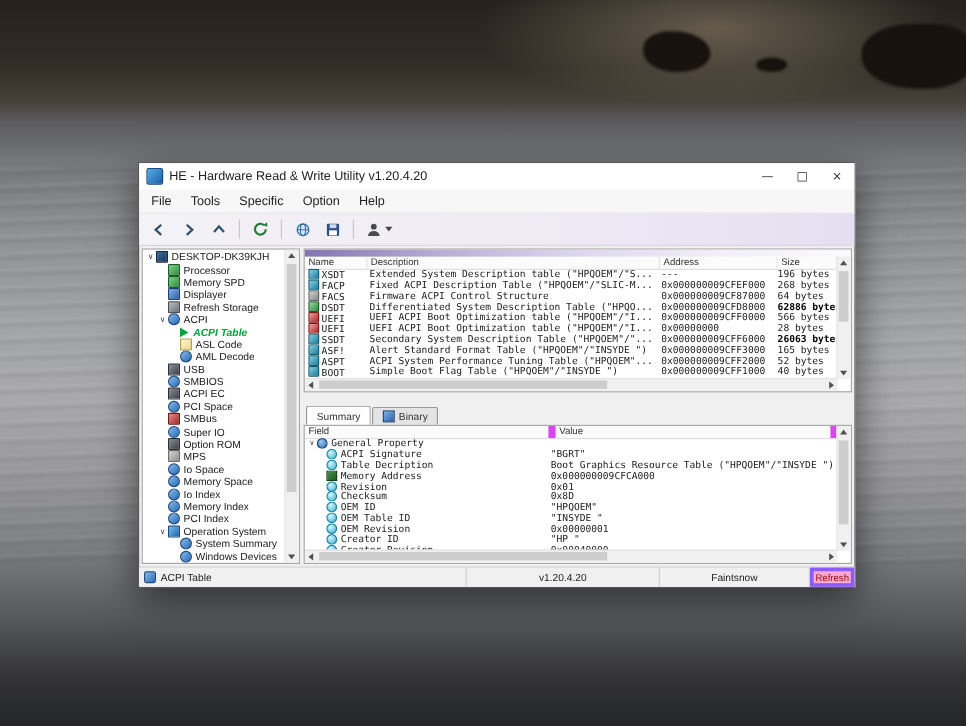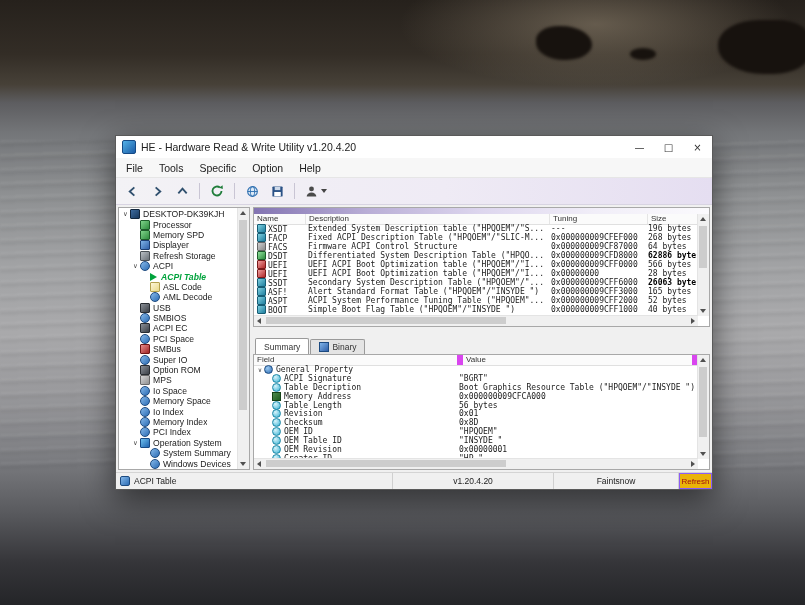--- a/index.html
+++ b/index.html
@@ -131,21 +131,21 @@
   
   .statusbar{height:16px;background:#f0f0f0;border-top:1px solid #d4d4d4;display:flex;align-items:stretch;
     flex:none;font-size:8.5px;color:#222}
   .sb-sec{display:flex;align-items:center;border-right:1px solid #d0d0d0;padding:0 4px}
   .sb1{flex:1}
   .sb2{width:152px;justify-content:center}
   .sb3{width:116px;justify-content:center}
   .sb-icon{width:8px;height:8px;border-radius:2px;margin-right:4px;
     background:linear-gradient(135deg,#86b9ea,#2c6cb4);border:1px solid #1c4a80}
   .sb-refresh{width:31px;display:flex;align-items:center;justify-content:center;font-size:8px;
-    background:#eab308;color:#a01010;border:1px solid #8b5cf6}
+    background:#f9a8d4;color:#a01010;border:3px solid #8b5cf6}
 </style>
 </head>
 <body>
 
 <div class="desktop">
   <div class="streaks"></div>
   <div class="rock rock1"></div>
   <div class="rock rock2"></div>
   <div class="rock rock3"></div>
 
@@ -391,21 +391,21 @@
         </div>
       </div>
 
       <div class="right">
 
         <div class="panel toptable">
           <div class="purple"></div>
           <div class="tt-head">
             <span class="cell c-name">Name</span>
             <span class="cell c-desc">Description</span>
-            <span class="cell c-addr">Tuning</span>
+            <span class="cell c-addr">Address</span>
             <span class="cell c-size">Size</span>
           </div>
           <div class="tt-rows mono">
 
               <div class="trow2">
                 <span class="cell c-name"><span class="ricon r-teal"></span><span>XSDT</span></span>
                 <span class="cell c-desc">Extended System Description table ("HPQOEM"/"S...</span>
                 <span class="cell c-addr">---</span>
                 <span class="cell c-size">196 bytes</span>
               </div>
@@ -531,28 +531,20 @@
 
               <div class="drow child">
                 <span class="dfield">
                   <span class="dexp"></span>
                   <span class="dicon d-green"></span>
                   <span>Memory Address</span>
                 </span>
                 <span class="dvalue">0x000000009CFCA000</span>
               </div>
 
-              <div class="drow child">
-                <span class="dfield">
-                  <span class="dexp"></span>
-                  <span class="dicon d-cyan"></span>
-                  <span>Table Length</span>
-                </span>
-                <span class="dvalue">56 bytes</span>
-              </div>
 
               <div class="drow child">
                 <span class="dfield">
                   <span class="dexp"></span>
                   <span class="dicon d-cyan"></span>
                   <span>Revision</span>
                 </span>
                 <span class="dvalue">0x01</span>
               </div>
 

